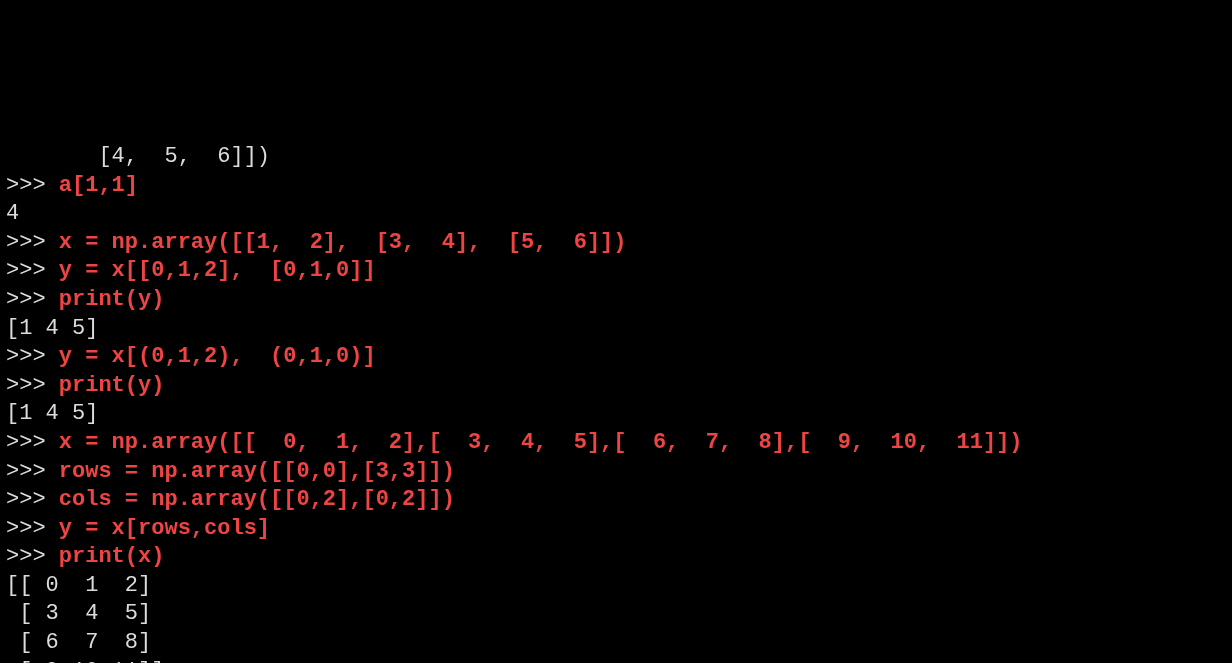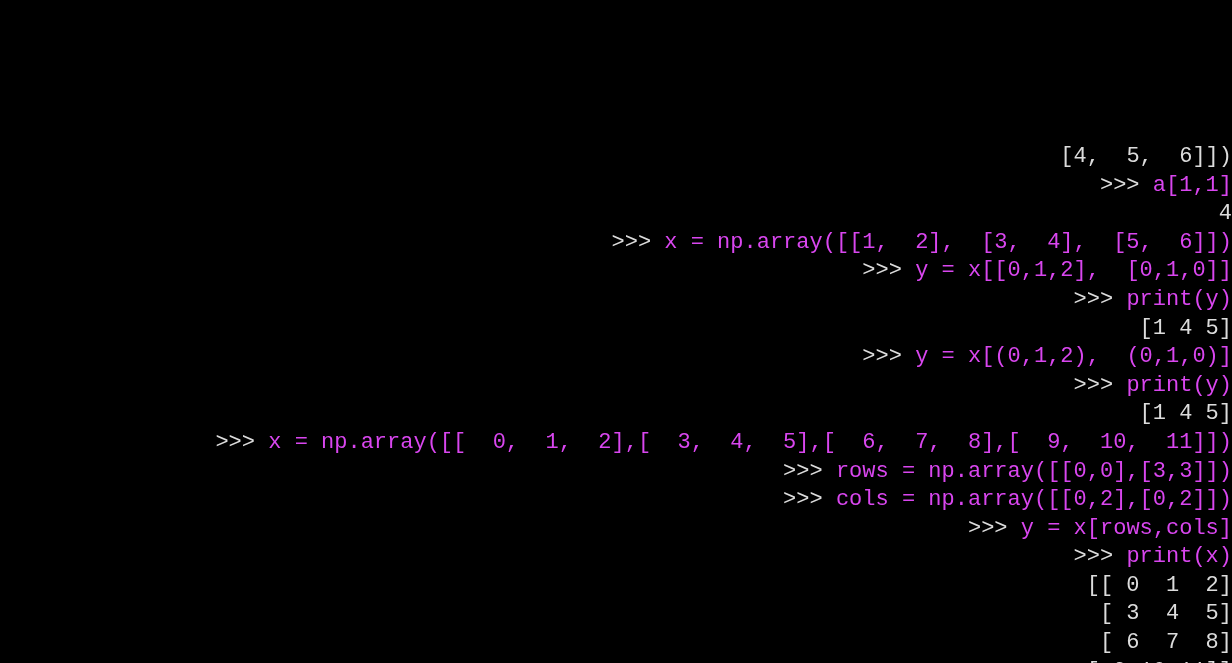--- a/index.html
+++ b/index.html
@@ -19,27 +19,27 @@
       overflow: hidden;
       white-space: pre;
     }
     .terminal {
       padding-left: 6px;
       padding-top: 0;
     }
     .line {
       display: block;
       min-height: 28px;
-      text-align: right;
     }
     .prompt {
       color: #dcdcdc;
     }
     .input-text {
-      color: #d946ef;
+      color: #ef4444;
+      font-weight: bold;
     }
     .output-text {
       color: #dcdcdc;
     }
   </style>
 </head>
 <body>
 
 
 

